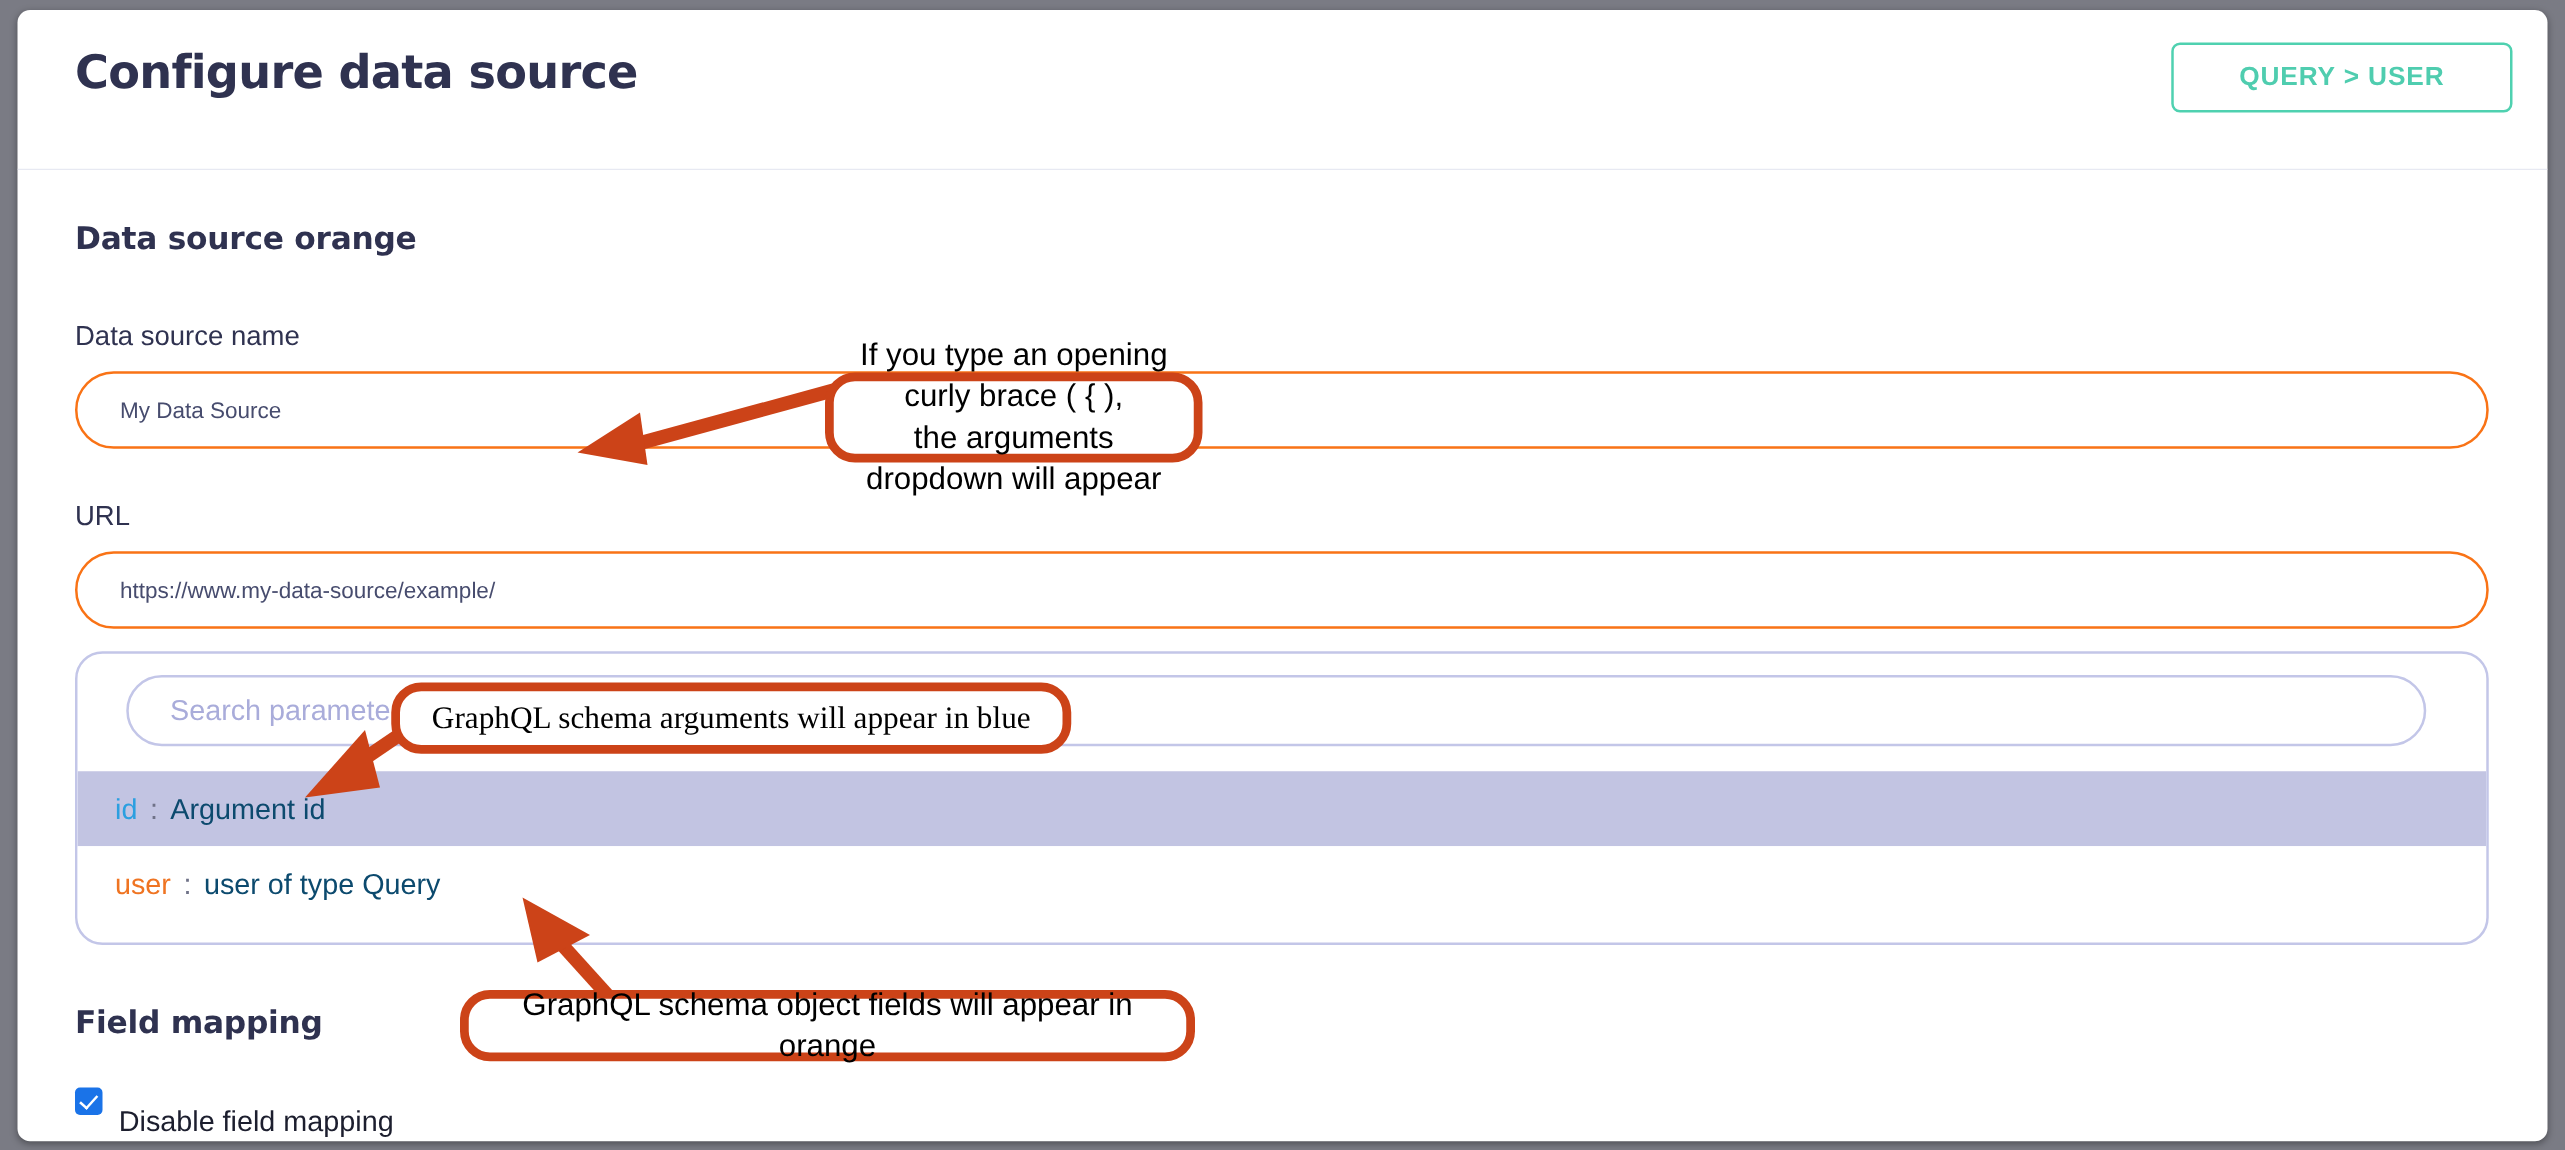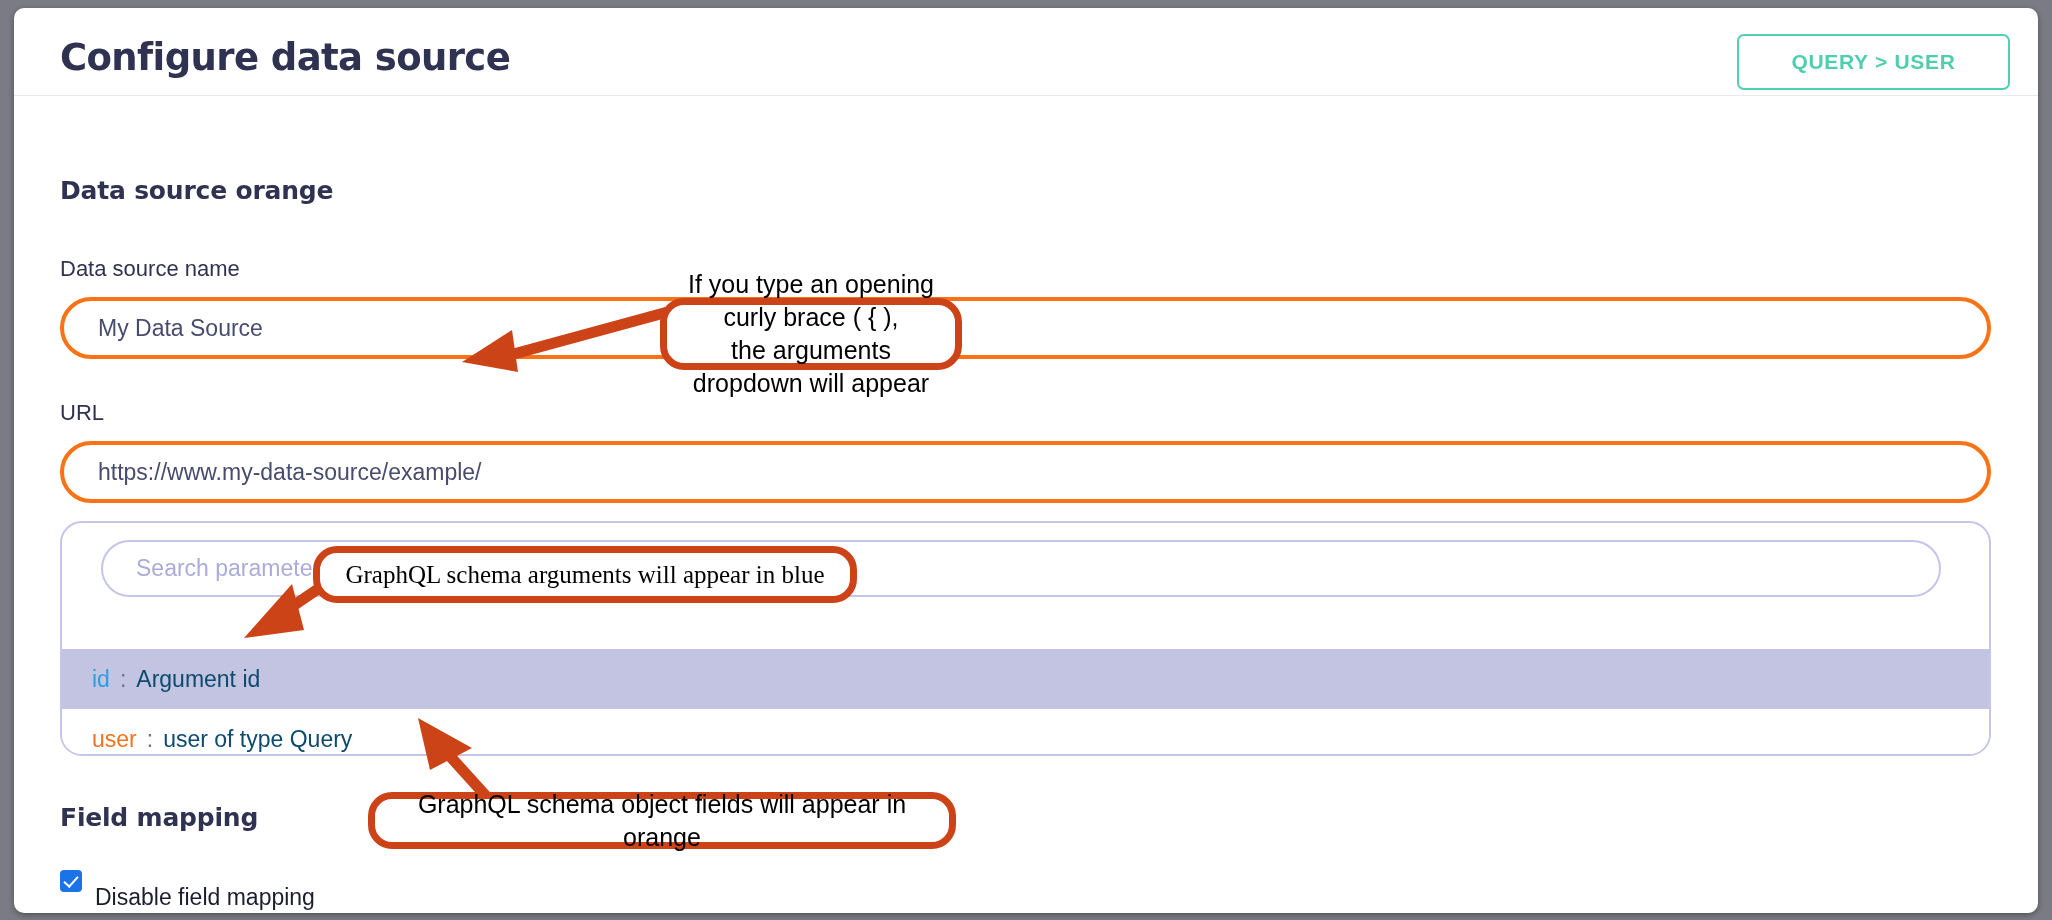--- a/index.html
+++ b/index.html
@@ -23,21 +23,21 @@
     width: 2024px;
     height: 905px;
     background: #ffffff;
     border-radius: 10px;
     overflow: hidden;
     box-shadow: 0 2px 6px rgba(0,0,0,.35);
   }
   
   .card-header {
     position: relative;
-    height: 88px;
+    height: 128px;
     border-bottom: 1px solid #e7e9f2;
     box-sizing: border-box;
   }
   .page-title {
     position: absolute;
     left: 46px;
     top: 28px;
     font-family: "DejaVu Sans", sans-serif;
     font-size: 37px;
     font-weight: 700;
@@ -83,28 +83,28 @@
     color: #2f3250;
   }
   #lbl-name { top: 248px; }
   #lbl-url  { top: 392px; }
 
   .text-input {
     position: absolute;
     left: 46px;
     width: 1931px;
     height: 62px;
-    border: 4px solid #f97316;
+    border: 2px solid #f97316;
     border-radius: 31px;
     background: #ffffff;
     box-sizing: border-box;
     display: flex;
     align-items: center;
     padding-left: 34px;
-    font-size: 23px;
+    font-size: 18px;
     color: #474c6e;
     cursor: text;
   }
   #in-name { top: 289px; }
   #in-url  { top: 433px; }
 
   
   .dropdown-panel {
     position: absolute;
     left: 46px;
@@ -138,21 +138,20 @@
     position: absolute;
     left: 0;
     width: 100%;
     height: 60px;
     display: flex;
     align-items: center;
     padding-left: 30px;
     box-sizing: border-box;
     font-size: 23px;
     cursor: pointer;
-    margin-top: 32px;
   }
   #dd-id   { top: 94px;  background: #c2c4e2; }
   #dd-user { top: 154px; background: #ffffff; }
   .dd-key-blue   { color: #2b9fe0; }
   .dd-key-orange { color: #ef7422; }
   .dd-colon { color: #6f7288; margin: 0 10px; }
   .dd-desc  { color: #0c4a6e; }
 
   
   .cb-row {

